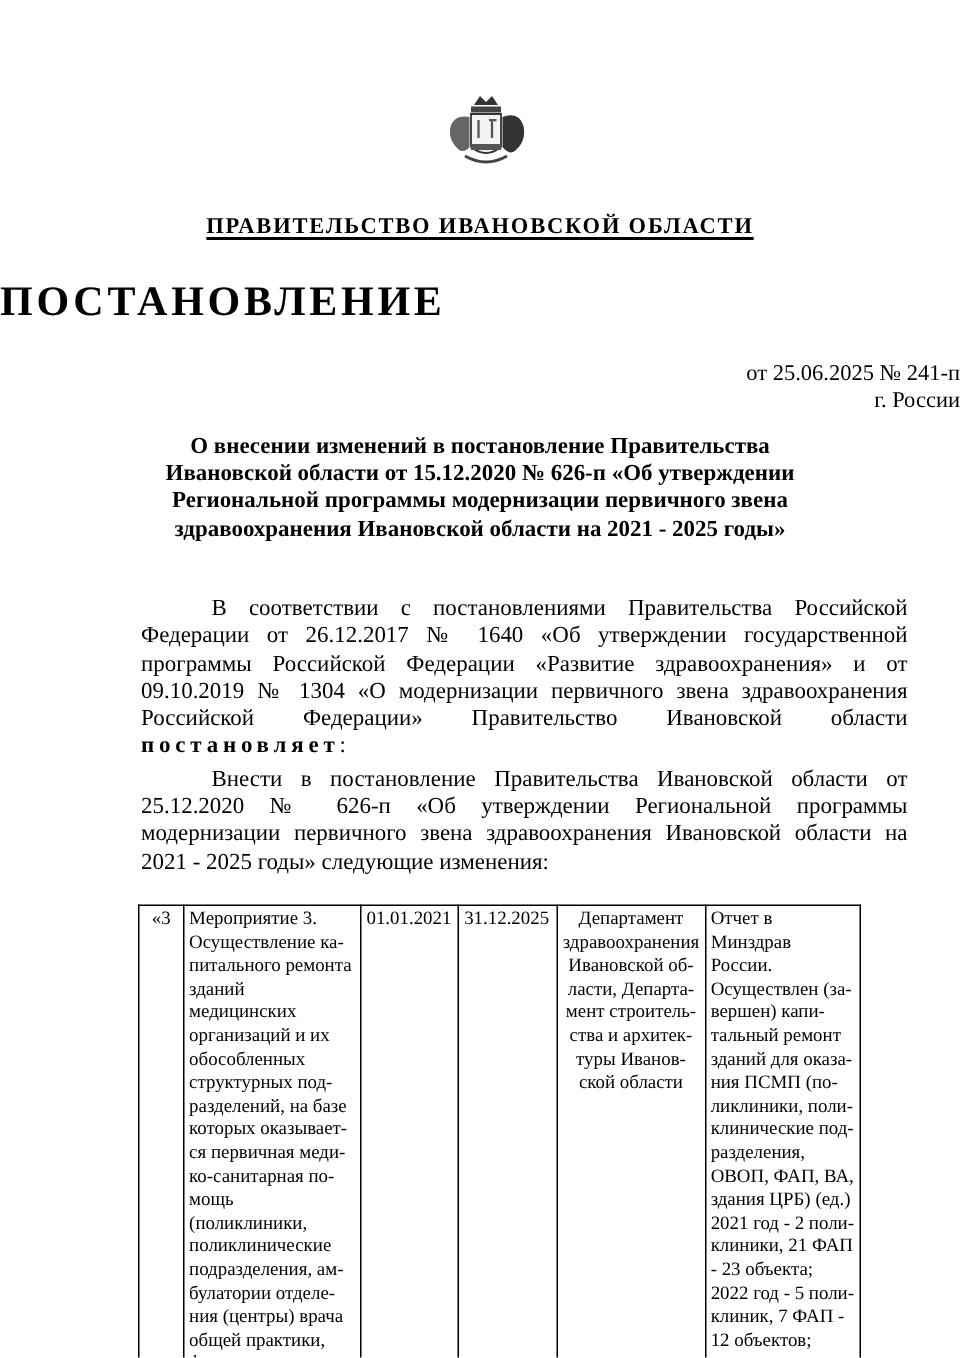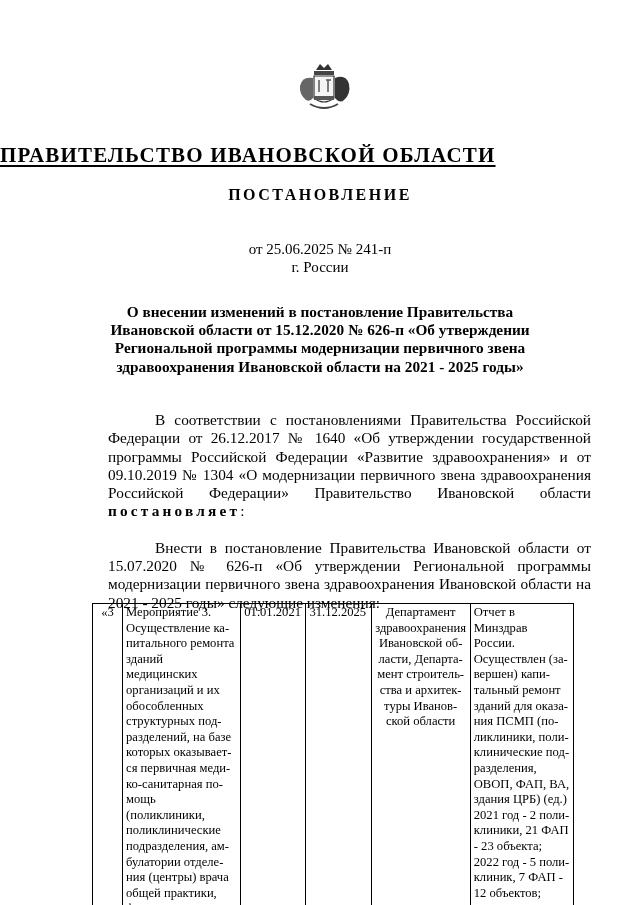--- a/index.html
+++ b/index.html
@@ -1,28 +1,28 @@
 <!DOCTYPE html>
 <html><head>
 <meta charset="utf-8">
 <style>
   html, body { margin:0; padding:0; background:#ffffff; }
   body { width:640px; height:905px; position:relative; overflow:hidden;
          font-family:"Liberation Serif", "DejaVu Serif", serif; color:#000; }
   .emblem { position:absolute; left:296px; top:62px; width:56px; height:60px; }
-  .gov { position:absolute; left:0; right:0; top:143px; text-align:left;
-         font-weight:bold; font-size:21px; letter-spacing:1.2px; }
+  .gov { position:absolute; left:0; right:0; top:143px; text-align:center;
+         font-weight:bold; font-size:15px; letter-spacing:1.2px; }
   .gov span { text-decoration:underline; text-underline-offset:3px; text-decoration-thickness:2px; }
-  .doc-type { position:absolute; left:0; right:0; top:186px; text-align:center;
-         font-weight:bold; font-size:16px; letter-spacing:2.5px; }
-  .date { position:absolute; left:0; right:0; top:240px; text-align:center; font-size:15px; line-height:18px; }
+  .doc-type { position:absolute; left:0; right:0; top:186px; 
+         font-weight:bold; font-size:28px; letter-spacing:2.5px; }
+  .date { position:absolute; left:0; right:0; top:240px; text-align:right; font-size:15px; line-height:18px; }
   .subject { position:absolute; left:100px; width:440px; top:289px; text-align:center;
-         font-weight:bold; font-size:15.3px; line-height:18.2px;margin-top:14px; }
+         font-weight:bold; font-size:15.3px; line-height:18.2px; }
   .body { position:absolute; left:90px; width:519px; top:393px; font-size:15.3px; line-height:18.3px; text-align:justify; }
-  .body p { margin:18px; text-indent:47px; }
+  .body p { margin:4px; text-indent:47px; }
   .spaced { font-weight:bold; letter-spacing:3.2px; }
   table.t { position:absolute; left:92px; top:603px; width:482px; border-collapse:collapse;
          font-size:12.6px; line-height:15.6px; }
   table.t td { border:1.2px solid #000; vertical-align:top; padding:1px 3px 0 3px; height:243px; }
   .c0 { width:23px; text-align:center; }
   .c1 { width:111px; }
   .c2 { width:58px; }
   .c3 { width:58px; }
   .c4 { width:92px; text-align:center; }
   .c5 { width:96px; }
@@ -46,21 +46,21 @@
 <div class="doc-type">ПОСТАНОВЛЕНИЕ</div>
 <div class="date">
   <div>от 25.06.2025 № 241-п</div>
   <div>г. России</div>
 </div>
 
 <div class="subject">О внесении изменений в постановление Правительства Ивановской области от 15.12.2020 № 626-п «Об утверждении Региональной программы модернизации первичного звена здравоохранения Ивановской области на 2021 - 2025 годы»</div>
 
 <div class="body">
   <p><span>В соответствии с постановлениями Правительства Российской Федерации от 26.12.2017 № 1640 «Об утверждении государственной программы Российской Федерации «Развитие здравоохранения» и от 09.10.2019 № 1304 «О модернизации первичного звена здравоохранения Российской Федерации» Правительство Ивановской области</span> <span class="spaced">постановляет</span><span>:</span></p>
-  <p>Внести в постановление Правительства Ивановской области от 15.07.2020 № 626-п «Об утверждении Региональной программы модернизации первичного звена здравоохранения Ивановской области на 2021 - 2025 годы» следующие изменения:</p>
+  <p>Внести в постановление Правительства Ивановской области от 25.12.2020 № 626-п «Об утверждении Региональной программы модернизации первичного звена здравоохранения Ивановской области на 2021 - 2025 годы» следующие изменения:</p>
 </div>
 
 <table class="t">
   <tbody>
       <tr>
     <td class="c0">«3</td>
     <td class="c1 pre">Мероприятие 3.
 Осуществление ка-
 питального ремонта
 зданий медицинских

